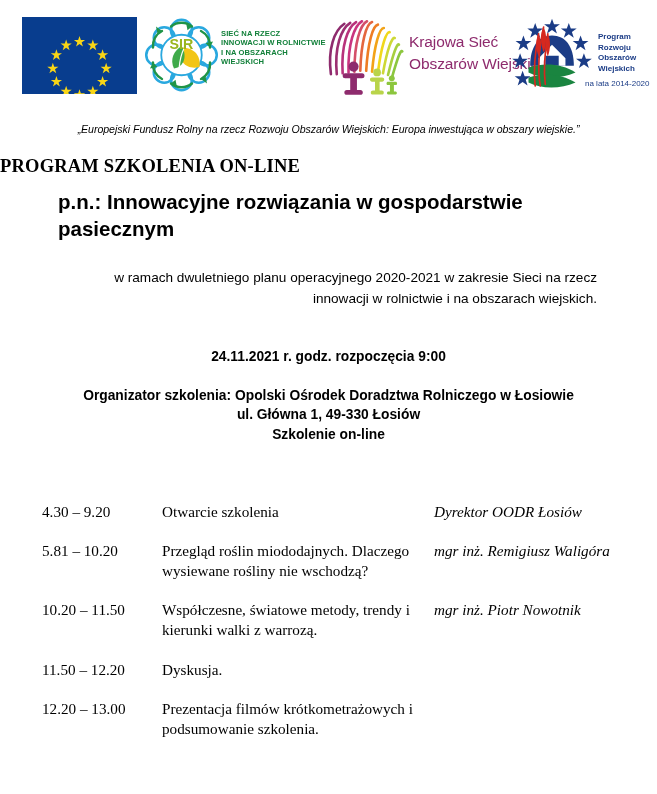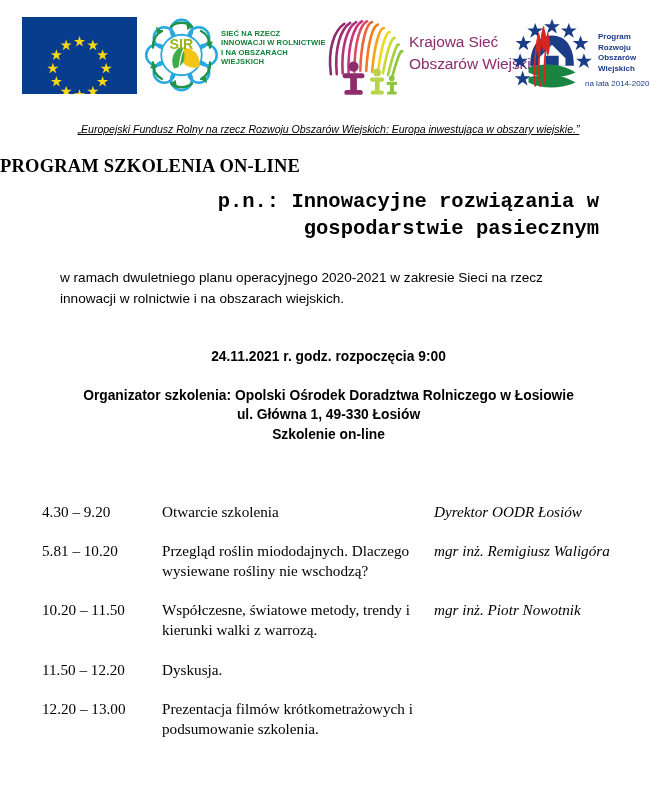--- a/index.html
+++ b/index.html
@@ -106,45 +106,44 @@
   }
 
   
   .motto {
     margin-top: 19px;
     text-align: center;
     font-family: "Liberation Sans", "DejaVu Sans", sans-serif;
     font-style: italic;
     font-size: 10.6px;
     letter-spacing: -0.05px;
-    text-decoration: underline;
   }
 
   
   .program-title {
     margin-top: 21px;
     font-family: "Liberation Serif", "DejaVu Serif", serif;
     font-weight: bold;
     font-size: 18.5px;
     letter-spacing: 0.2px;
   }
   .subject-title {
     margin-top: 11px;
-    text-align: right;
-    font-family: Liberation Mono, monospace;
+    text-align: left;
+    font-family: Liberation Sans, sans-serif;
     font-weight: bold;
     font-size: 20.5px;
     line-height: 1.33;
     padding: 0 58px;
   }
 
   
   .scope {
     margin-top: 24px;
-    text-align: left;
+    text-align: right;
     font-family: "Liberation Sans", "DejaVu Sans", sans-serif;
     font-size: 13.6px;
     line-height: 1.56;
     padding: 0 60px;
   }
 
   
   .date-line {
     margin-top: 40px;
     text-align: center;

